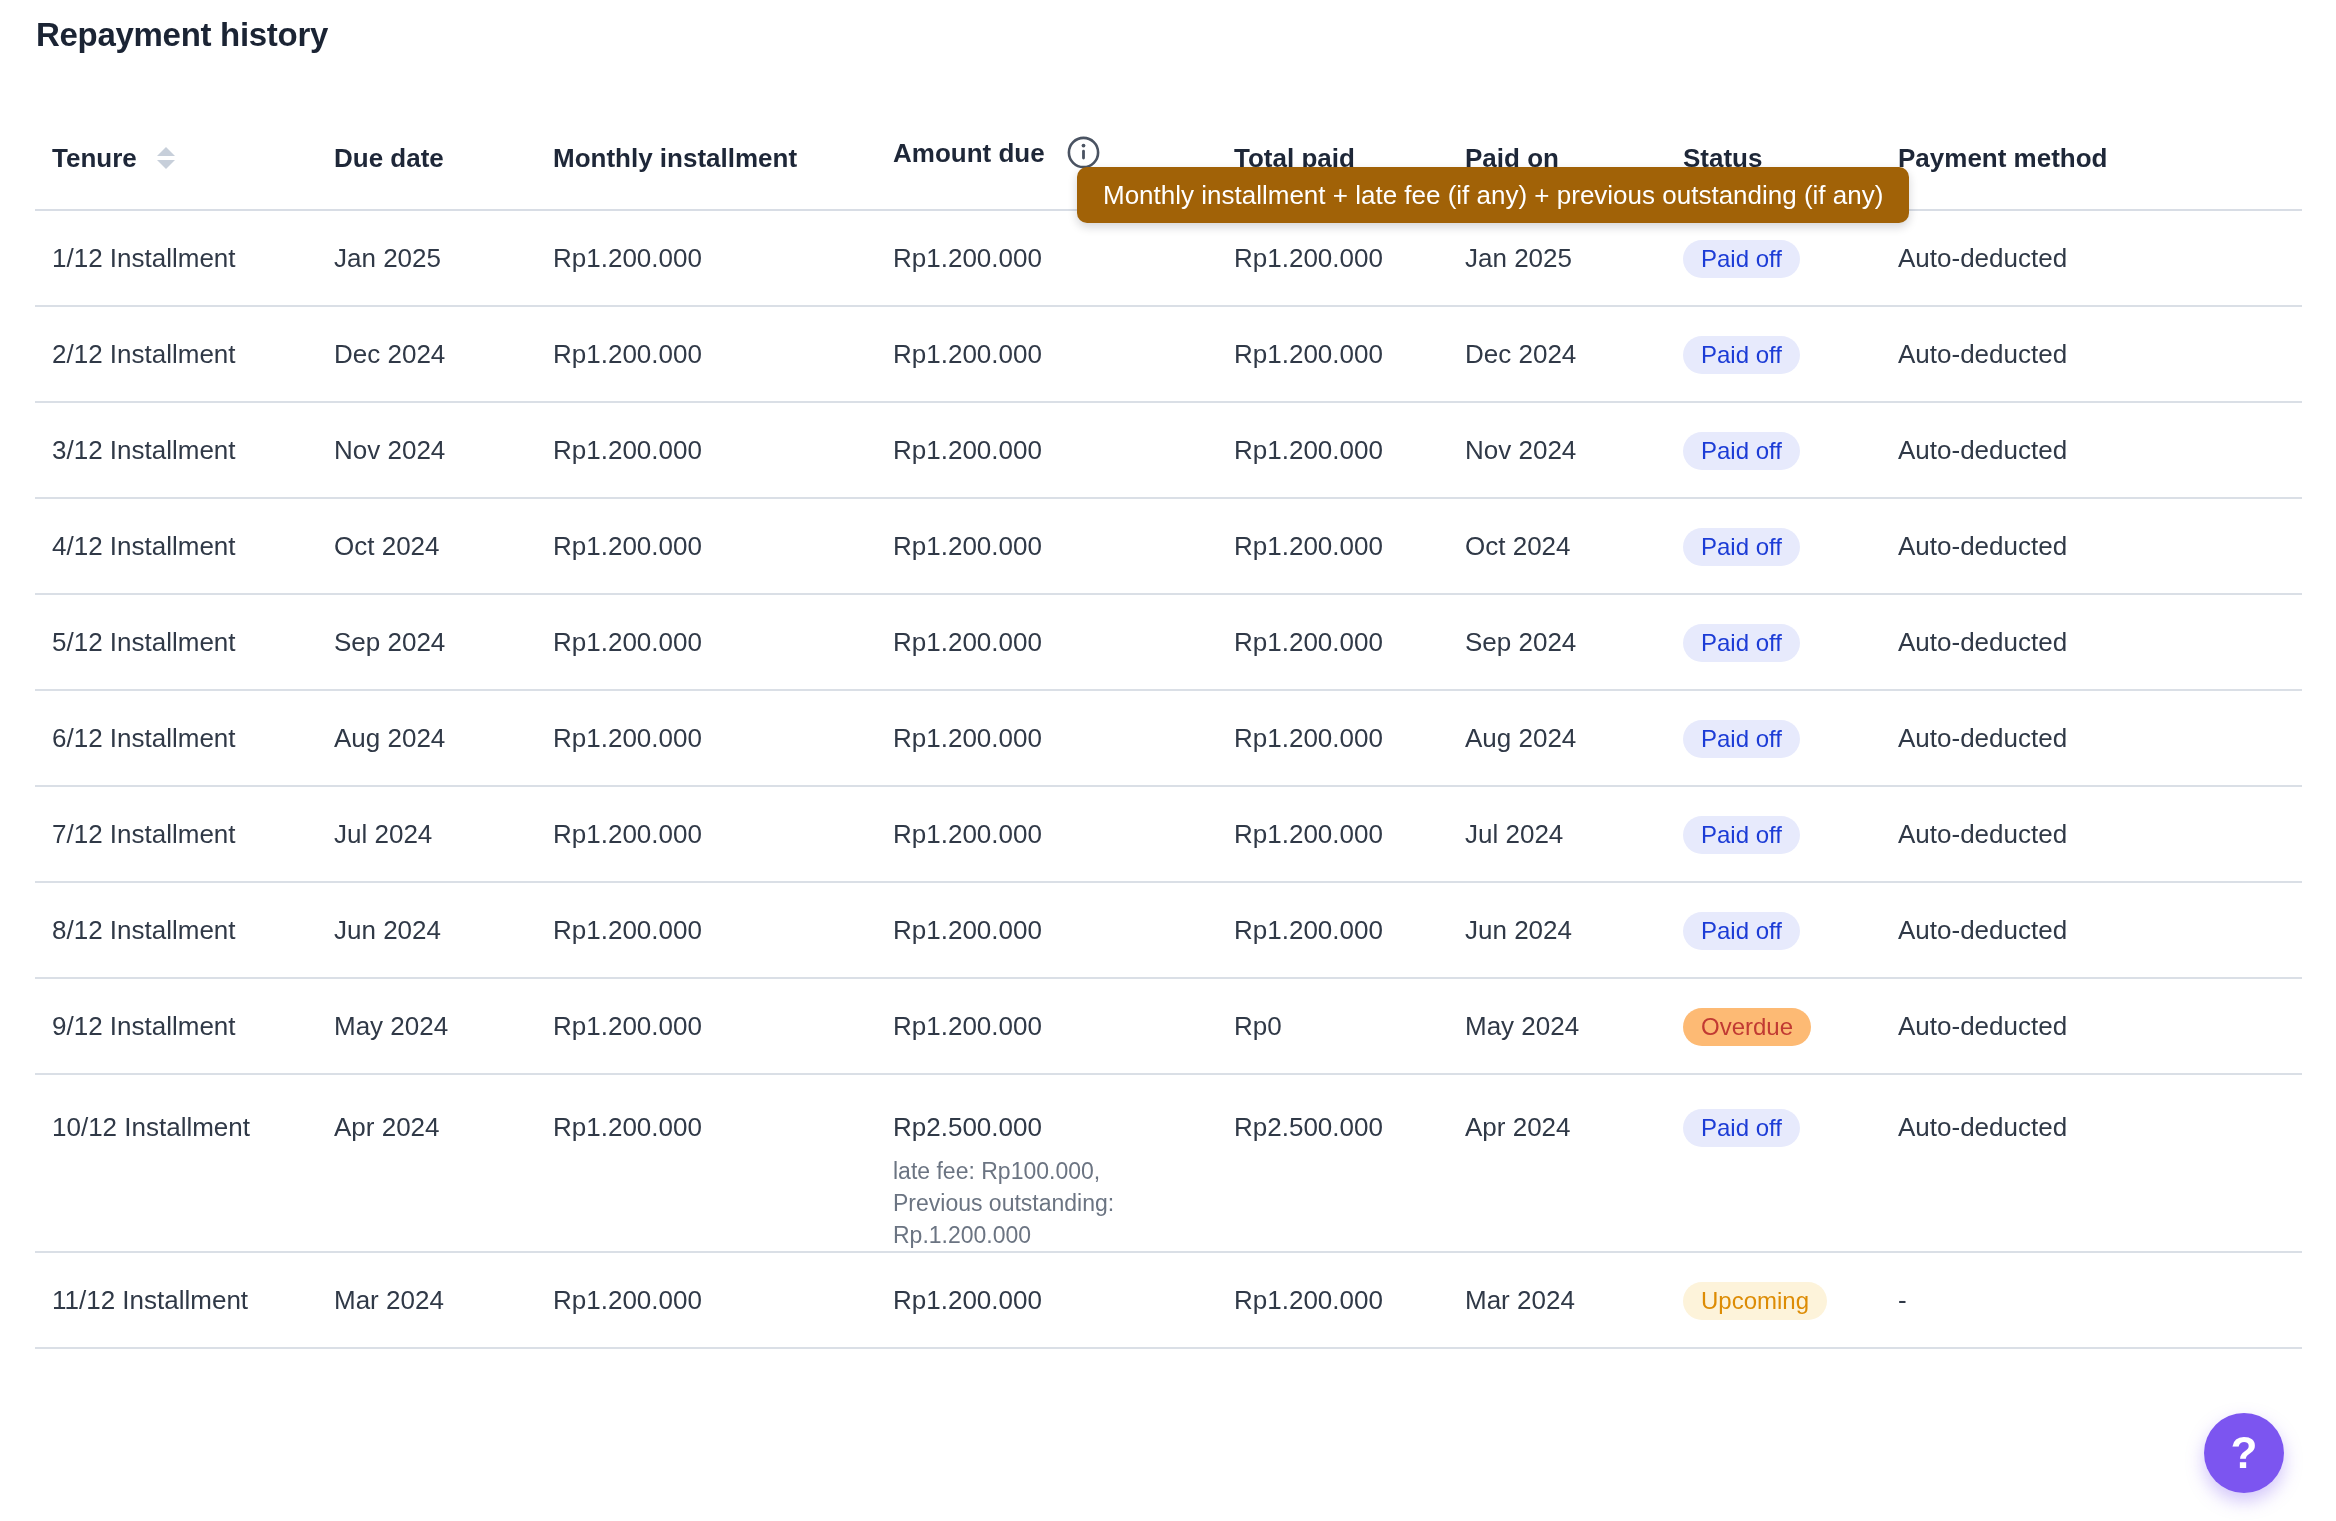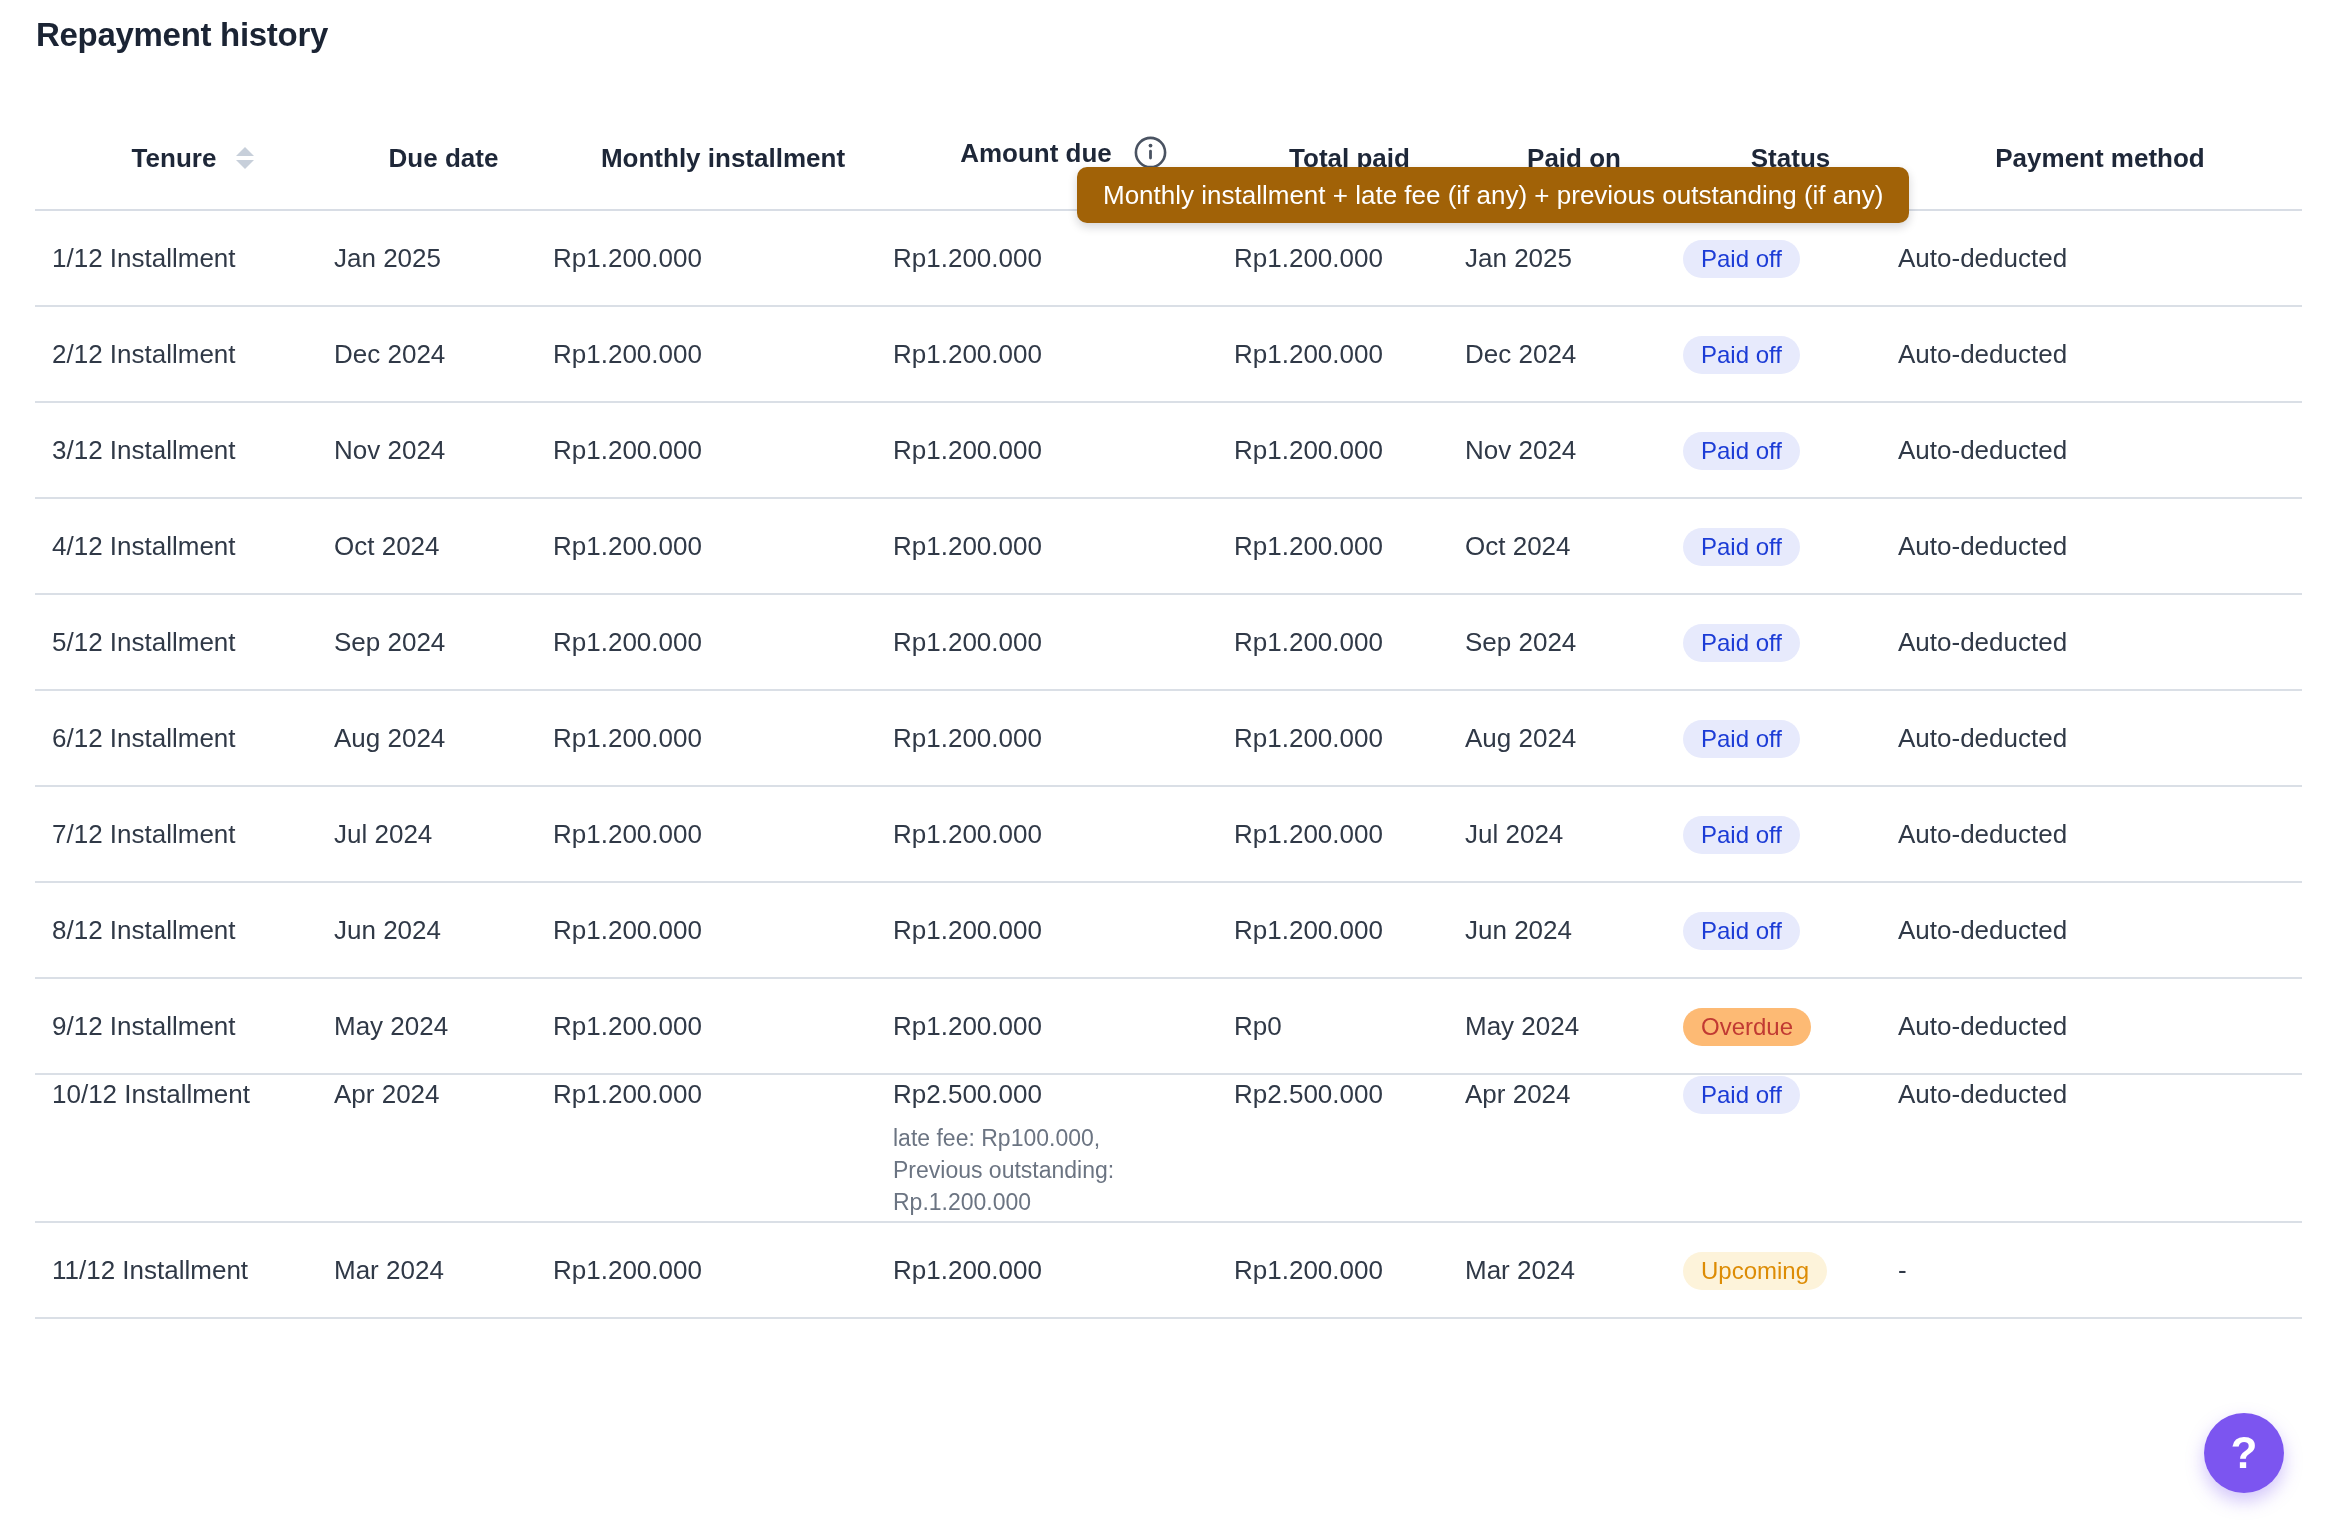--- a/index.html
+++ b/index.html
@@ -7,38 +7,38 @@
               font-family:"Liberation Sans", sans-serif; }
   .page { position:relative; width:2336px; height:1521px; padding:14px 34px 0 35px; }
 
   .title { font-size:33px; font-weight:700; color:#1b2434; letter-spacing:-0.3px;
            line-height:41px; margin-left:1px; }
 
   table { border-collapse:collapse; table-layout:fixed; width:2267px; }
   col.c1{width:299px} col.c2{width:219px} col.c3{width:340px} col.c4{width:341px}
   col.c5{width:231px} col.c6{width:218px} col.c7{width:215px} col.c8{width:404px}
 
-  thead th { text-align:center; vertical-align:bottom; font-size:26px; font-weight:700;
+  thead th { text-align:left; vertical-align:bottom; font-size:26px; font-weight:700;
              color:#1e2738; padding:79px 0 38px 0; border-bottom:2px solid #d8dde5;
              line-height:26px; white-space:nowrap; }
   thead th.first { padding-left:17px; }
 
   .th-flex { display:inline-flex; align-items:center; gap:20px; }
   .sort-icon { display:inline-flex; flex-direction:column; gap:4px; cursor:pointer; }
   .sort-icon .tri-up { width:0; height:0; border-left:9px solid transparent;
                        border-right:9px solid transparent; border-bottom:9px solid #c7cfda; }
   .sort-icon .tri-down { width:0; height:0; border-left:9px solid transparent;
                          border-right:9px solid transparent; border-top:9px solid #c7cfda; }
   .info-icon { display:inline-block; margin-left:2px; transform:translateY(2px); cursor:pointer; }
 
   tbody td { font-size:26px; color:#303947; vertical-align:middle; height:96px;
              border-bottom:2px solid #dadfe6; line-height:38px; white-space:nowrap;
              padding:0; }
   tbody td.first { padding-left:17px; }
-  tbody tr.tall td { height:148px; vertical-align:top; }
+  tbody tr.tall td { height:148px; vertical-align:top; padding-top:33px; }
 
   .note { font-size:23px; line-height:32px; color:#6b7482; white-space:pre-line;
           margin-top:9px; max-width:290px; }
 
   .badge { display:inline-block; font-size:24px; line-height:38px; padding:0 18px;
            border-radius:999px; font-weight:400; }
   .badge-paid     { background:#e7eafc; color:#1c3cd6;text-align:right; }
   .badge-overdue  { background:#fdba74; color:#c13a33; }
   .badge-upcoming { background:#fdf3da; color:#dd8c05; }
 

